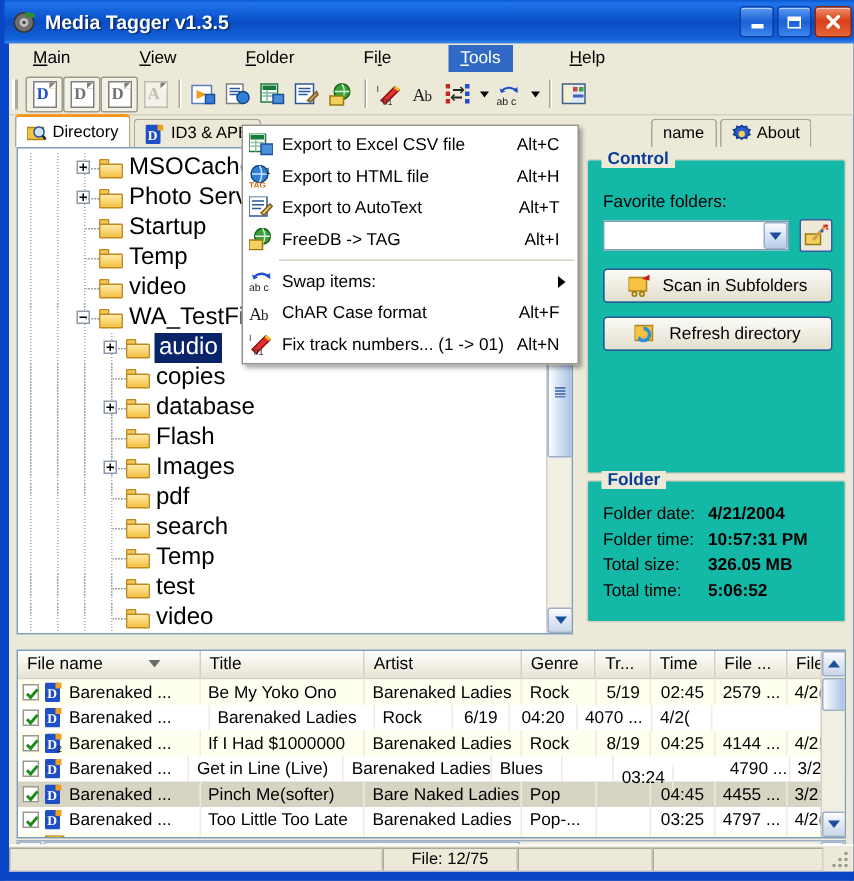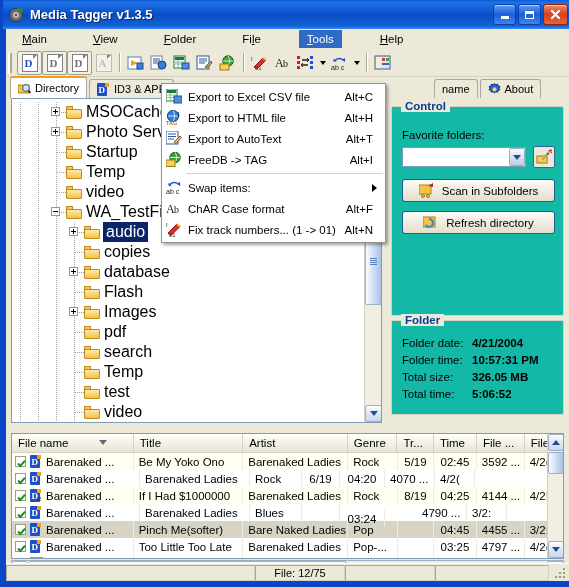--- a/index.html
+++ b/index.html
@@ -886,21 +886,21 @@
             <div class="lc" style="width:52px;">
               <span>Rock</span>
             </div>
             <div class="lc" style="width:38px;justify-content:center;padding-left:0;">
               <span>5/19</span>
             </div>
             <div class="lc" style="width:45px;justify-content:center;padding-left:0;">
               <span>02:45</span>
             </div>
             <div class="lc" style="width:50px;">
-              <span>3592 ...</span>
+              <span>2579 ...</span>
             </div>
             <div class="lc" style="width:40px;">
               <span>4/2(</span>
             </div>
           </div>
           <div class="lrow white">
             <div class="lc" style="width:128px;padding-left:0;">
               <span class="chk">
                 <span class="tick"><svg width="9" height="9" viewBox="0 0 9 9">
                     <path d="M1 4.5 L3.4 7 L8 1.6" fill="none" stroke="#1E8A1E" stroke-width="2"></path>
@@ -975,20 +975,23 @@
                 <span class="tick"><svg width="9" height="9" viewBox="0 0 9 9">
                     <path d="M1 4.5 L3.4 7 L8 1.6" fill="none" stroke="#1E8A1E" stroke-width="2"></path>
                   </svg></span>
               </span>
               <span class="mp3ico"><svg width="12" height="13" viewBox="0 0 12 13">
                   <rect x="0" y="0" width="10" height="13" rx="1" fill="#1F4FC8"></rect>
                   <text x="1.5" y="10" font-size="9" fill="#fff" font-family="Liberation Serif" font-weight="bold">D</text>
                   <rect x="7" y="0" width="4" height="4" fill="#F0A020"></rect>
                 </svg></span>
               <span>Barenaked ...</span>
+            </div>
+            <div class="lc" style="width:115px;">
+              <span>Get in Line (Live)</span>
             </div>
             <div class="lc" style="width:110px;">
               <span>Barenaked Ladies</span>
             </div>
             <div class="lc" style="width:52px;">
               <span>Blues</span>
             </div>
             <div class="lc" style="width:38px;justify-content:center;padding-left:0;">
               <span></span>
             </div>

